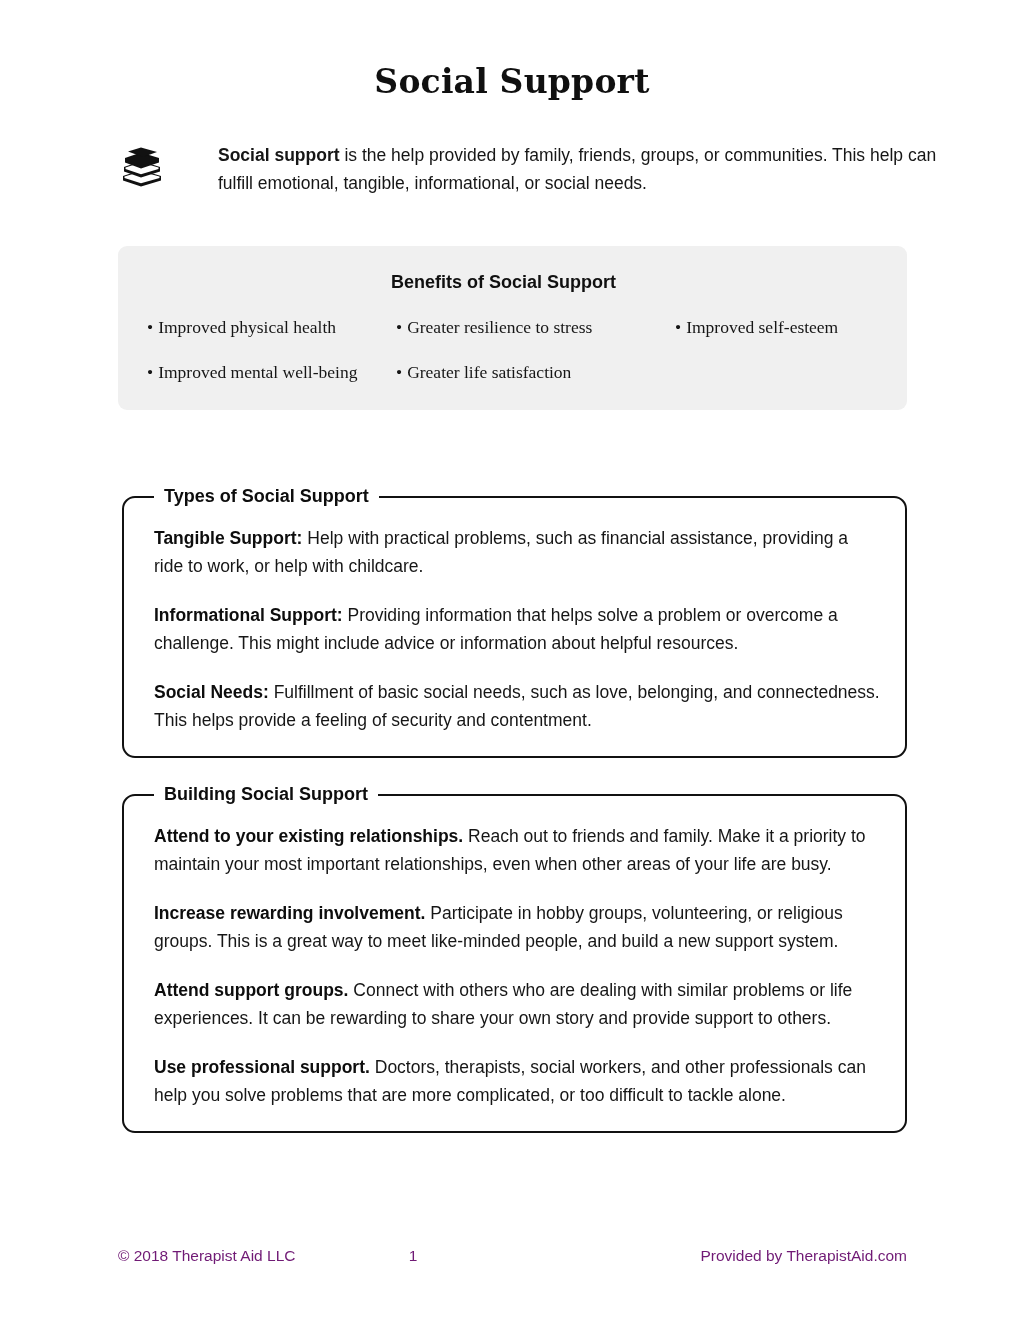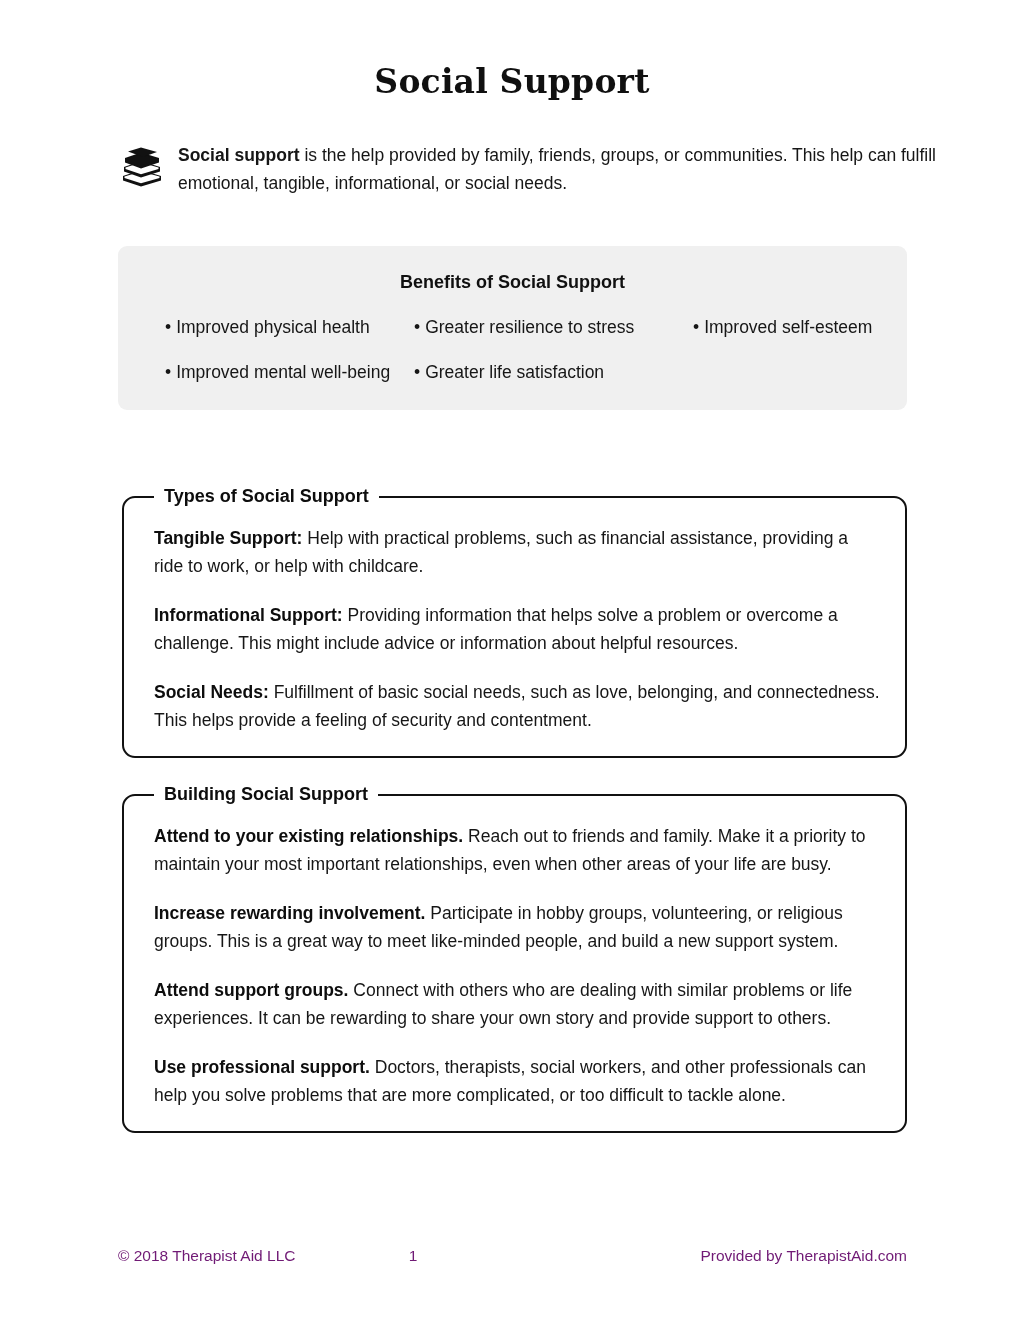--- a/index.html
+++ b/index.html
@@ -27,60 +27,62 @@
     padding-top: 62px;
     color: #101010;
   }
 
   
   .intro {
     display: flex;
     align-items: flex-start;
     margin: 40px 0 0 0;
     padding: 0 76px 0 118px;
+    gap: 40px;
   }
   .intro-icon {
     flex: 0 0 auto;
     width: 48px;
     margin-top: 4px;
   }
   .intro-text {
     flex: 1 1 auto;
     margin-left: 12px;
     font-size: 17.5px;
     line-height: 28px;
     color: #161616;
   }
   .intro-text b { font-weight: bold; }
 
   
   .benefits {
     margin: 49px 117px 0 118px;
     background: #f0f0f0;
     border-radius: 9px;
-    padding: 22px 22px 26px 22px;
+    padding: 22px 22px 26px 4px;
   }
   .benefits-title {
     text-align: center;
     font-size: 18px;
     font-weight: bold;
     margin: 4px 0 22px 0;
     color: #101010;
   }
   .benefits-grid {
     display: grid;
     grid-template-columns: 249px 279px 1fr;
     row-gap: 21px;
     padding-left: 25px;
   }
   .benefit-item {
     font-size: 17.5px;
     line-height: 24px;
     color: #161616;
     white-space: nowrap;
+    font-family: Liberation Serif, serif;
   }
   .benefit-item .dot { margin-right: 5px; }
 
   
   .section {
     position: relative;
     margin: 0 117px 0 122px;
     border: 2.6px solid #111111;
     border-radius: 13px;
     padding: 26px 24px 22px 30px;

